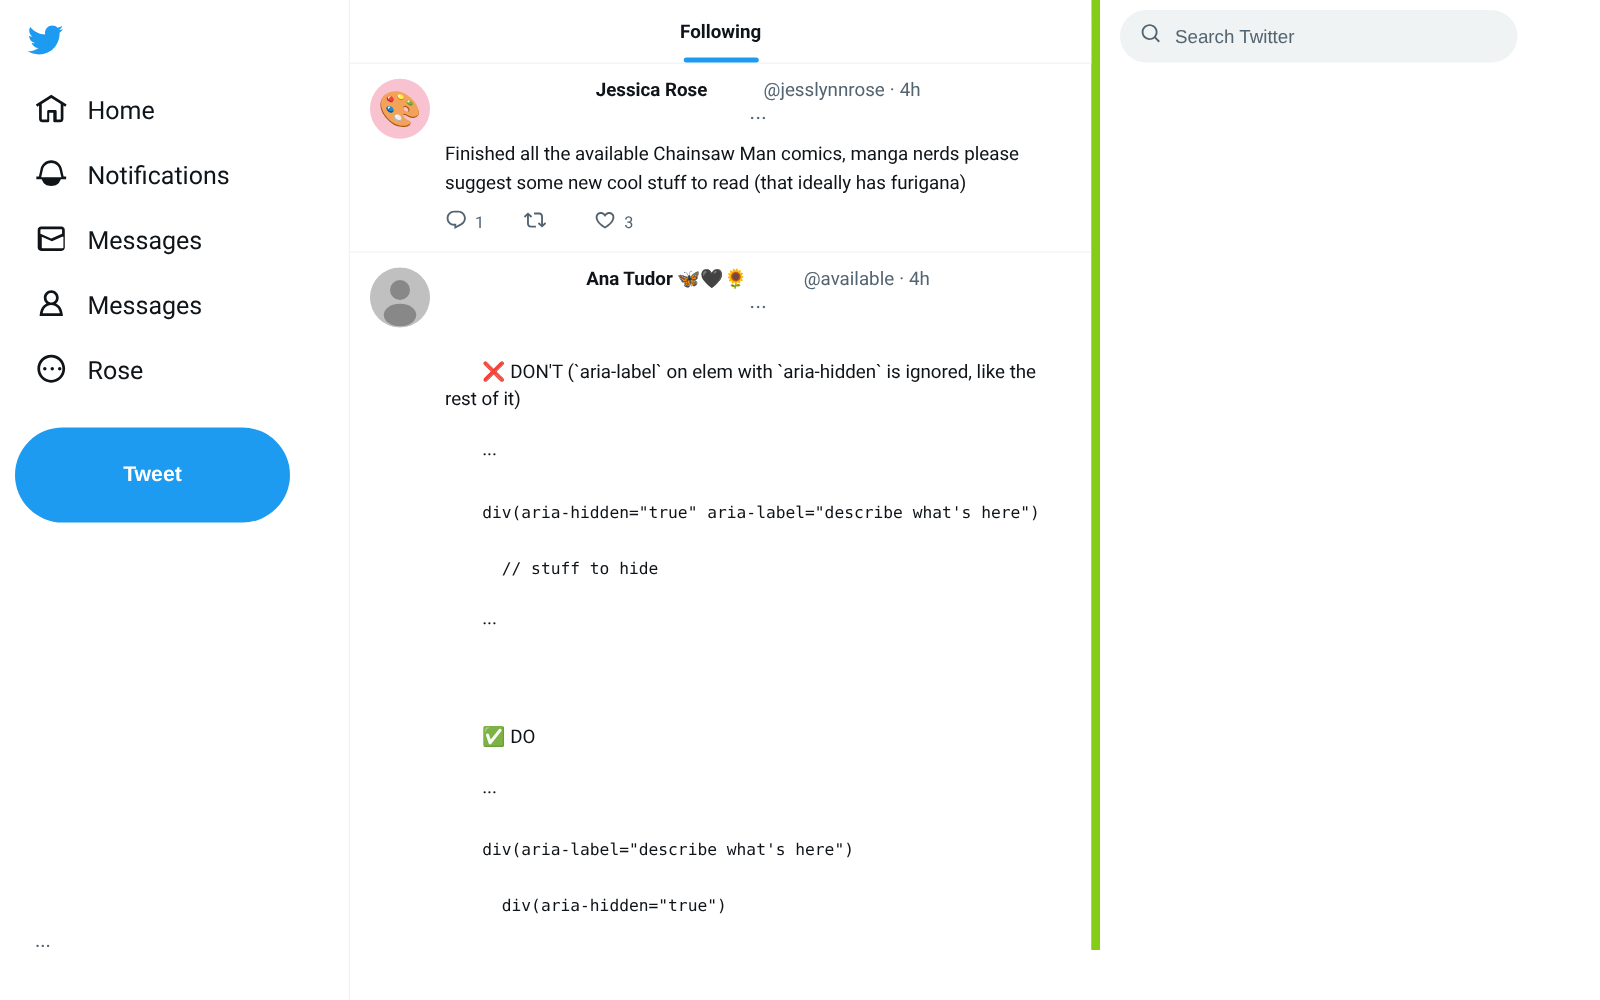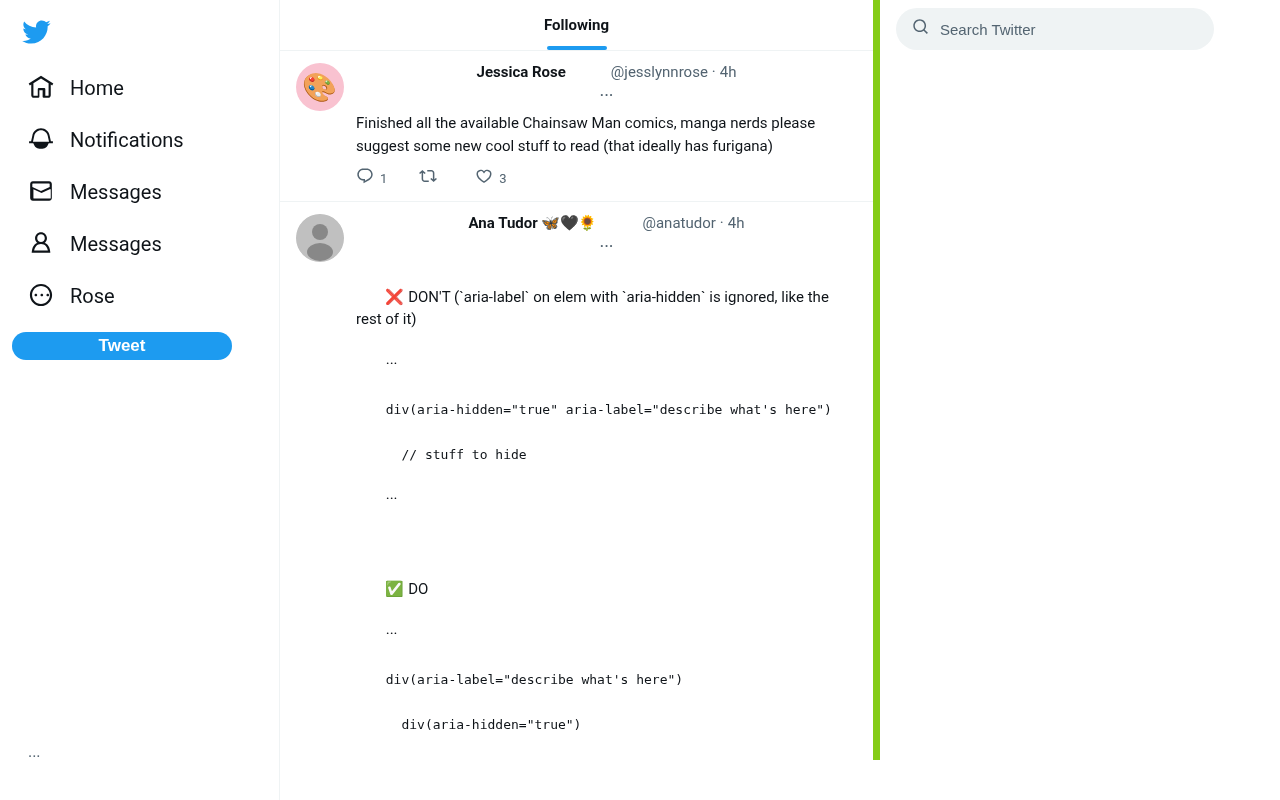--- a/index.html
+++ b/index.html
@@ -44,25 +44,25 @@
       height: 26px;
       display: flex;
       align-items: center;
       justify-content: center;
     }
     .tweet-btn {
       background: #1d9bf0;
       color: #fff;
       border: none;
       border-radius: 9999px;
-      padding: 4px 32px;
+      padding: 28px 32px;
       font-size: 17px;
       font-weight: 700;
       cursor: pointer;
-      margin-top: 10px;
+      margin-top: 20px;
       width: 220px;
     }
     .sidebar-more {
       position: absolute;
       bottom: 24px;
       left: 12px;
       display: flex;
       align-items: center;
       gap: 16px;
       padding: 10px 16px;
@@ -309,21 +309,21 @@
       <svg viewBox="0 0 48 48" width="48" height="48">
         <circle cx="24" cy="24" r="24" fill="#c0c0c0"></circle>
         <circle cx="24" cy="18" r="8" fill="#888"></circle>
         <ellipse cx="24" cy="38" rx="13" ry="9" fill="#888"></ellipse>
       </svg>
     </div>
     <div class="tweet-body">
       <div class="tweet-header">
         <div class="tweet-meta">
           <span class="tweet-name">Ana Tudor 🦋🖤🌻</span>
-          <span class="tweet-handle">@anatudor</span>
+          <span class="tweet-handle">@available</span>
           <span class="tweet-time">·</span>
           <span class="tweet-time">4h</span>
         </div>
         <span class="tweet-more">···</span>
       </div>
       <div class="tweet-text">
         <span>❌ DON'T (`aria-label` on elem with `aria-hidden` is ignored, like the rest of it)</span><br>
         <span>···</span><br>
         <span class="code-block">div(aria-hidden="true" aria-label="describe what's here")</span><br>
         <span class="code-block">&nbsp;&nbsp;// stuff to hide</span><br>

